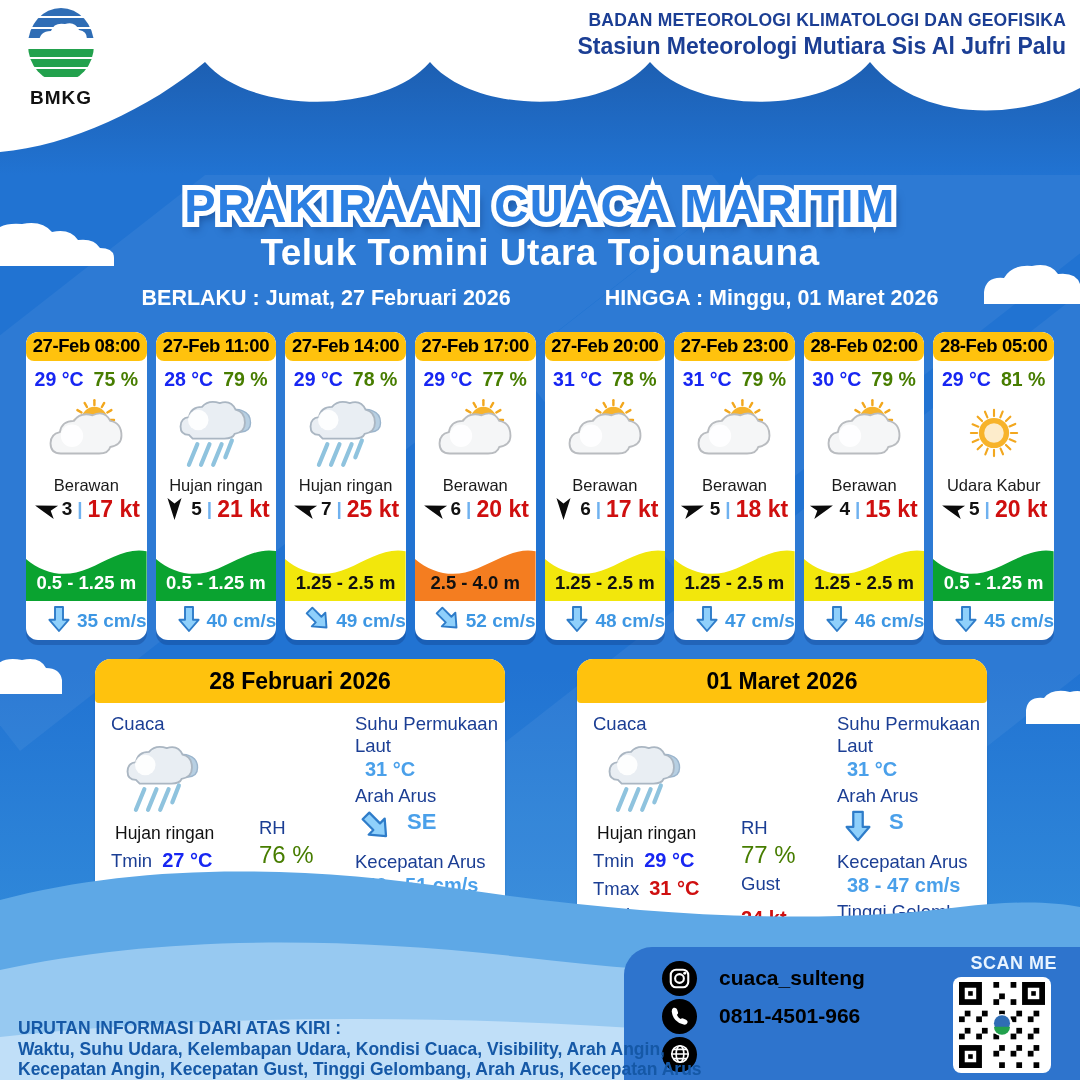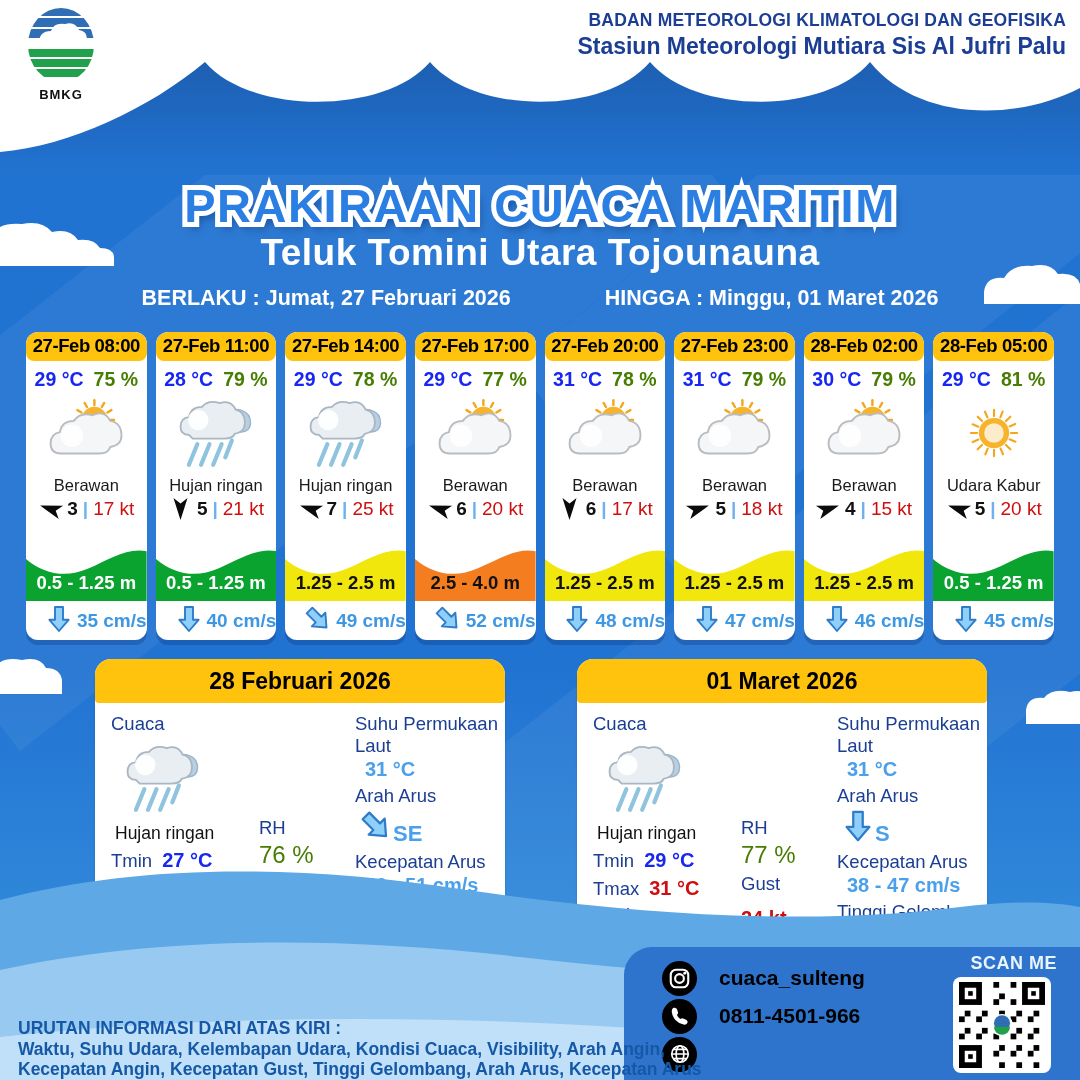--- a/index.html
+++ b/index.html
@@ -10,21 +10,21 @@
   .streak{position:absolute;background:rgba(255,255,255,.055);transform:rotate(-38deg);pointer-events:none;}
   .s1{width:900px;height:340px;left:-180px;top:170px;}
   .s2{width:900px;height:260px;right:-320px;top:60px;}
   .s3{width:1100px;height:300px;left:240px;top:560px;}
 
   
   .topband{position:absolute;top:0;left:0;width:1080px;height:175px;background:#fff;}
   .scallop{position:absolute;top:0;left:0;width:1080px;height:175px;display:block;}
 
   .logo{position:absolute;left:18px;top:5px;width:86px;text-align:center;}
-  .logo .bmkg-label{font-size:13px;font-weight:bold;color:#111;letter-spacing:1px;margin-top:-2px;}
+  .logo .bmkg-label{font-size:19px;font-weight:bold;color:#111;letter-spacing:1px;margin-top:-2px;}
   .agency{position:absolute;right:14px;top:10px;text-align:right;color:var(--navy);}
   .agency .l1{font-size:17.5px;font-weight:bold;letter-spacing:.2px;}
   .agency .l2{font-size:23px;font-weight:bold;margin-top:2px;}
 
   .title-wrap{position:absolute;left:0;top:168px;width:1080px;text-align:center;margin-top:12px;}
   .title{position:relative;display:inline-block;font-size:47px;font-weight:800;letter-spacing:1.5px;line-height:1.1;}
   .title .stroke{position:absolute;inset:0;color:#fff;-webkit-text-stroke:10px #fff;text-shadow:4px 7px 9px rgba(5,35,90,.55);}
   .title .fill{position:relative;color:var(--titleblue);}
   .subtitle{position:absolute;left:0;top:232px;width:1080px;text-align:center;color:#fff;font-size:37px;font-weight:800;letter-spacing:.5px;}
   .validrow{position:absolute;left:0;top:286px;width:1080px;display:flex;justify-content:center;gap:94px;color:#fff;font-size:21.5px;font-weight:bold;}
@@ -37,21 +37,21 @@
     display:flex;align-items:center;justify-content:center;letter-spacing:-.4px;}
   .trow{display:flex;justify-content:center;gap:10px;margin-top:7px;font-size:19.5px;font-weight:bold;}
   .temp{color:var(--tempblue);} .rh{color:var(--green);}
   .icon{height:84px;display:flex;align-items:center;justify-content:center;margin-top:2px;}
   .cond{text-align:center;font-size:16.5px;color:#1a1a1a;margin-top:2px;}
   .windrow{display:flex;align-items:center;justify-content:center;gap:4px;margin-top:auto;height:30px;}
   .dart{width:25px;height:20px;display:inline-flex;}
   .dart svg{width:25px;height:20px;}
   .vis{font-size:19px;font-weight:bold;color:#111;}
   .sep{color:#6fb1ef;font-size:19px;font-weight:bold;margin:0 1px;}
-  .wspd{font-size:19px;font-weight:normal;color:var(--red);}
+  .wspd{font-size:23px;font-weight:bold;color:var(--red);}
   .waveband{position:relative;height:74px;margin-top:6px;}
   .waveband svg{position:absolute;inset:0;width:100%;height:100%;}
   .wavetext{position:absolute;bottom:7px;left:0;width:100%;text-align:center;font-size:18.5px;font-weight:bold;}
   .currow{height:40px;display:flex;align-items:center;justify-content:flex-end;gap:6px;}
   .curarrow svg{width:24px;height:30px;}
   .curtext{font-size:19px;font-weight:bold;color:var(--curblue);}
 
   
   .dcard{position:absolute;width:410px;height:263px;background:#fff;border-radius:16px;box-shadow:0 6px 2px rgba(10,50,120,.28);}
   .dhead{height:44px;background:var(--yellow);border-radius:16px 16px 4px 4px;display:flex;align-items:center;justify-content:center;
@@ -62,21 +62,21 @@
   .dcond{font-size:17.5px;color:#111;padding-left:4px;margin-top:2px;}
   .kv{display:flex;align-items:baseline;gap:10px;margin-top:5px;}
   .kv .v{font-size:20px;font-weight:bold;}
   .vmin{color:var(--tempblue);} .vmax{color:var(--red);}
   .dwind{display:flex;align-items:center;gap:6px;margin-top:4px;font-size:20px;font-weight:bold;color:#111;}
   .dwind svg{width:24px;height:22px;}
   .col2{padding-top:104px;}
   .col2 .g{color:var(--green);font-size:24px;font-weight:normal;margin:2px 0 4px;}
   .col2 .r{color:var(--red);font-size:20px;font-weight:bold;margin-top:12px;}
   .col3 .lb{color:var(--lblue);font-size:20px;font-weight:bold;padding-left:10px;margin:1px 0 4px;}
-  .arahrow{display:flex;align-items:flex-end;gap:2px;padding-left:6px;margin:2px 0 4px;}
+  .arahrow{display:flex;align-items:flex-start;gap:16px;padding-left:6px;margin:2px 0 4px;}
   .arahrow svg{width:30px;height:34px;}
   .arahrow .lb2{color:var(--lblue);font-size:22px;font-weight:bold;}
   .dwavebox{position:relative;width:162px;height:58px;margin-top:4px;}
   .dwavebox svg{position:absolute;inset:0;width:100%;height:100%;}
   .dwavetext{position:absolute;bottom:5px;width:100%;text-align:center;font-size:19px;font-weight:bold;}
 
   
   .bwaves{position:absolute;left:0;bottom:0;width:1080px;height:235px;display:block;}
   .footer{position:absolute;left:18px;top:1018px;color:var(--footnavy);font-size:17.5px;font-weight:bold;line-height:1.18;z-index:6;}
 

